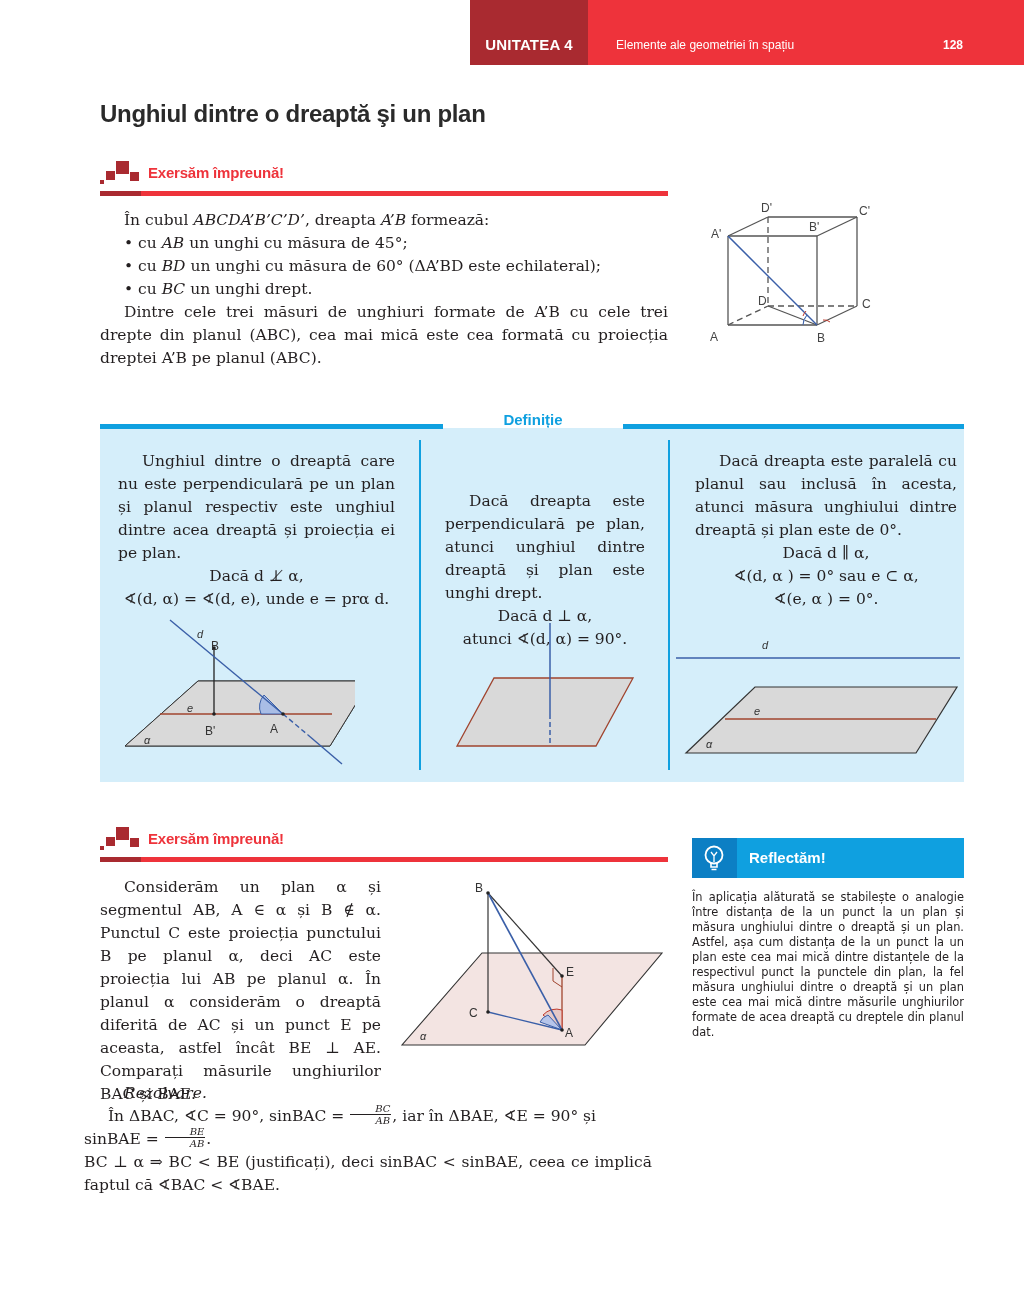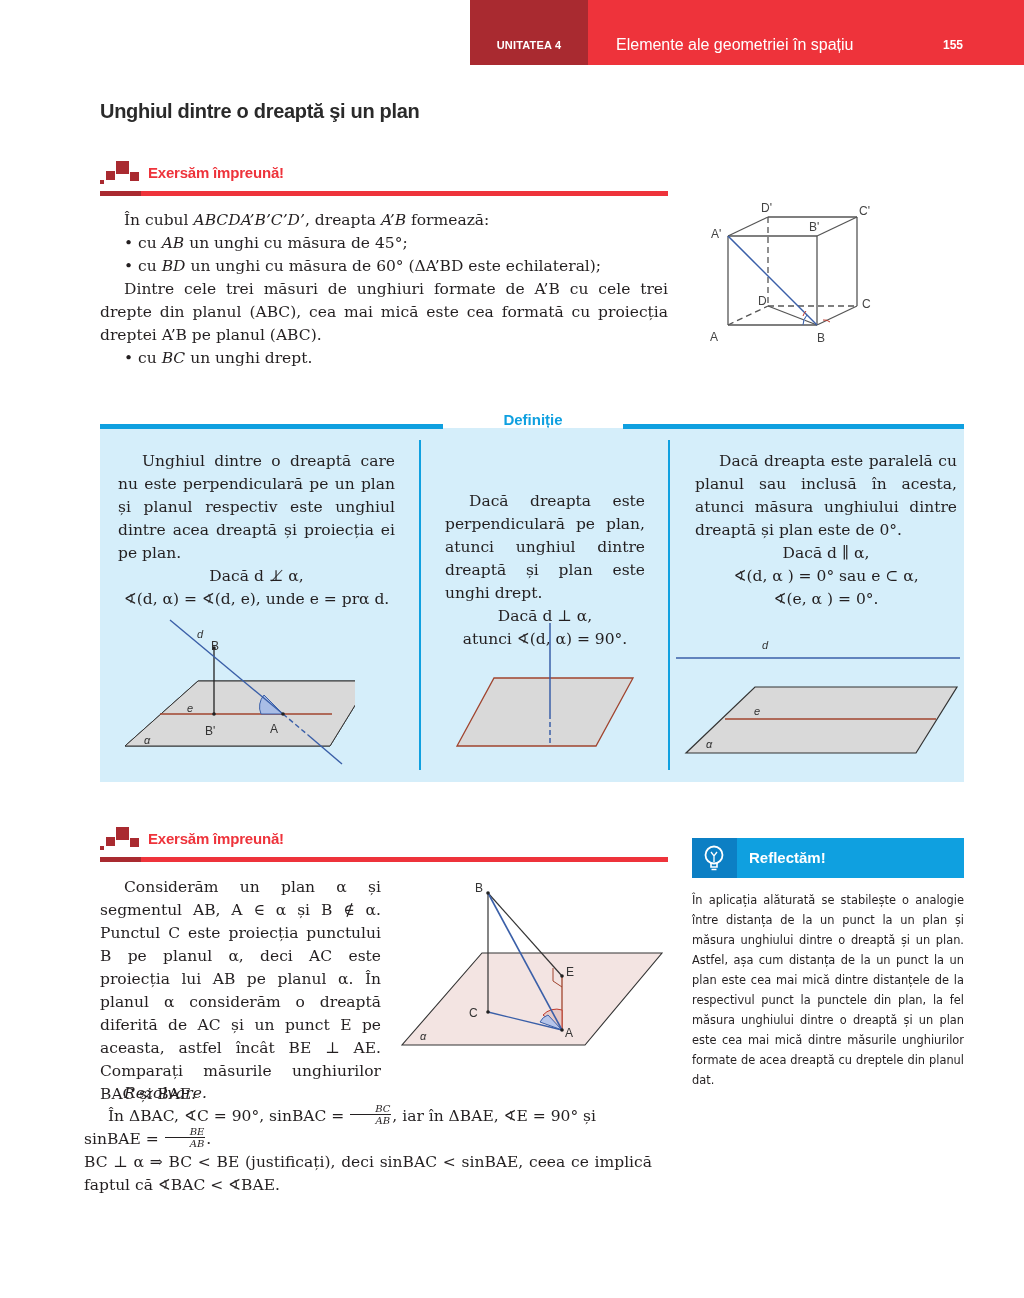--- a/index.html
+++ b/index.html
@@ -3,25 +3,25 @@
 <meta charset="utf-8">
 <style>
   * { box-sizing: border-box; margin: 0; padding: 0; }
   html, body { width: 1024px; height: 1298px; background: #ffffff; overflow: hidden; }
   body { position: relative; font-family: "DejaVu Serif", serif; color: #231f20; }
   .abs { position: absolute; }
 
   
   .hdr { position: absolute; top: 0; left: 470px; width: 554px; height: 65px; background: #ee333b; }
   .hdr-unit { position: absolute; left: 0; top: 0; width: 118px; height: 65px; background: #a92a30; color: #fff;
-              font-family: "Liberation Sans", sans-serif; font-weight: bold; font-size: 11px; line-height: 90px; text-align: center; letter-spacing: 0.2px; }
-  .hdr-title { position: absolute; left: 146px; top: 0; line-height: 90px; color: #fff; font-family: "Liberation Sans", sans-serif; font-size: 16px; }
+              font-family: "Liberation Sans", sans-serif; font-weight: bold; font-size: 15px; line-height: 90px; text-align: center; letter-spacing: 0.2px; }
+  .hdr-title { position: absolute; left: 146px; top: 0; line-height: 90px; color: #fff; font-family: "Liberation Sans", sans-serif; font-size: 12px; }
   .hdr-page { position: absolute; left: 473px; top: 0; line-height: 90px; color: #fff; font-family: "Liberation Sans", sans-serif; font-weight: bold; font-size: 12px; }
 
-  .title { left: 100px; top: 100px; font-family: "Liberation Sans", sans-serif; font-weight: bold; font-size: 20px; color: #2a2a2a; letter-spacing: -0.3px; }
+  .title { left: 100px; top: 100px; font-family: "Liberation Sans", sans-serif; font-weight: bold; font-size: 24px; color: #2a2a2a; letter-spacing: -0.3px; }
 
   .ex-head { position: absolute; left: 100px; height: 38px; width: 568px; }
   .ex-head .sq { position: absolute; background: #a92a30; }
   .ex-head .lbl { position: absolute; left: 48px; top: 6px; font-family: "Liberation Sans", sans-serif; font-weight: bold; font-size: 15px; color: #ee333b; letter-spacing: -0.2px; }
   .ex-head .bar { position: absolute; left: 0; top: 33px; width: 568px; height: 5px; background: #ee333b; }
   .ex-head .bar-dark { position: absolute; left: 0; top: 33px; width: 41px; height: 5px; background: #a92a30; }
 
   .txt { font-size: 15.5px; line-height: 23px; }
   .txt i { font-style: italic; }
   .ind { text-indent: 24px; }
@@ -32,56 +32,56 @@
   .def-topline { position: absolute; top: 424px; height: 5px; background: #0fa0e0; }
   .def-title { position: absolute; left: 443px; top: 411px; width: 180px; text-align: center; font-family: "Liberation Sans", sans-serif; font-weight: bold; font-size: 15px; color: #0fa0e0; }
   .def-sep { position: absolute; top: 440px; width: 2px; height: 330px; background: #0fa0e0; }
   .def-col { position: absolute; top: 450px; font-size: 15.5px; line-height: 23px; text-align: justify; }
   .def-col .c { text-align: center; text-indent: 0; }
 
   
   .ref-head { position: absolute; left: 692px; top: 838px; width: 272px; height: 40px; background: #0fa0e0; }
   .ref-icon-box { position: absolute; left: 0; top: 0; width: 45px; height: 40px; background: #0c7fc4; }
   .ref-label { position: absolute; left: 57px; top: 0; line-height: 40px; color: #fff; font-family: "Liberation Sans", sans-serif; font-weight: bold; font-size: 15px; }
-  .ref-text { position: absolute; left: 692px; top: 890px; width: 272px; font-family: "DejaVu Sans", sans-serif; font-size: 11.4px; line-height: 20px; text-align: justify; color: #231f20; }
+  .ref-text { position: absolute; left: 692px; top: 890px; width: 272px; font-family: "DejaVu Sans", sans-serif; font-size: 11.4px; line-height: 15px; text-align: justify; color: #231f20; }
 
   .frac { display: inline-block; vertical-align: middle; text-align: center; font-size: 10px; line-height: 11px; font-style: italic; margin: -6px 1px 0; }
   .frac span { display: block; }
   .frac .num { border-bottom: 1px solid #231f20; padding: 0 1px; }
   svg text { font-family: "Liberation Sans", sans-serif; }
 </style>
 </head>
 <body>
 
 <div class="hdr">
   <div class="hdr-unit">UNITATEA 4</div>
   <div class="hdr-title">Elemente ale geometriei în spațiu</div>
-  <div class="hdr-page">155</div>
+  <div class="hdr-page">128</div>
 </div>
 
 <div class="abs title">Unghiul dintre o dreaptă şi un plan</div>
 
 <div class="ex-head" style="top:158px;">
   <span class="sq" style="left:0;top:22px;width:4px;height:4px;"></span>
   <span class="sq" style="left:6px;top:13px;width:9px;height:9px;"></span>
   <span class="sq" style="left:16px;top:3px;width:13px;height:13px;"></span>
   <span class="sq" style="left:30px;top:14px;width:9px;height:9px;"></span>
   <span class="lbl">Exersăm împreună!</span>
   <span class="bar"></span>
   <span class="bar-dark"></span>
 </div>
 
 <div class="abs txt" style="left:100px; top:209px; width:568px;">
   <div class="ind">
     <span>În cubul </span><i>ABCDA’B’C’D’</i><span>, dreapta </span><i>A’B</i><span> formează:</span>
   </div>
   <div class="ind"><span>• cu </span><i>AB</i><span> un unghi cu măsura de 45°;</span></div>
   <div class="ind"><span>• cu </span><i>BD</i><span> un unghi cu măsura de 60° (ΔA’BD este echilateral);</span></div>
+  <div class="ind"><span>• cu </span><i>BC</i><span> un unghi drept.</span></div>
   <div class="ind just">Dintre cele trei măsuri de unghiuri formate de A’B cu cele trei drepte din planul (ABC), cea mai mică este cea formată cu proiecția dreptei A’B pe planul (ABC).</div>
-  <div class="ind"><span>• cu </span><i>BC</i><span> un unghi drept.</span></div>
 </div>
 
 <svg class="abs" style="left:700px; top:195px;" width="190" height="155">
   <g stroke="#555" stroke-width="1.3" fill="none">
 
     <line x1="28" y1="41" x2="28" y2="130"></line>
     <line x1="28" y1="130" x2="117" y2="130"></line>
     <line x1="117" y1="41" x2="117" y2="130"></line>
     <line x1="28" y1="41" x2="117" y2="41"></line>
 

